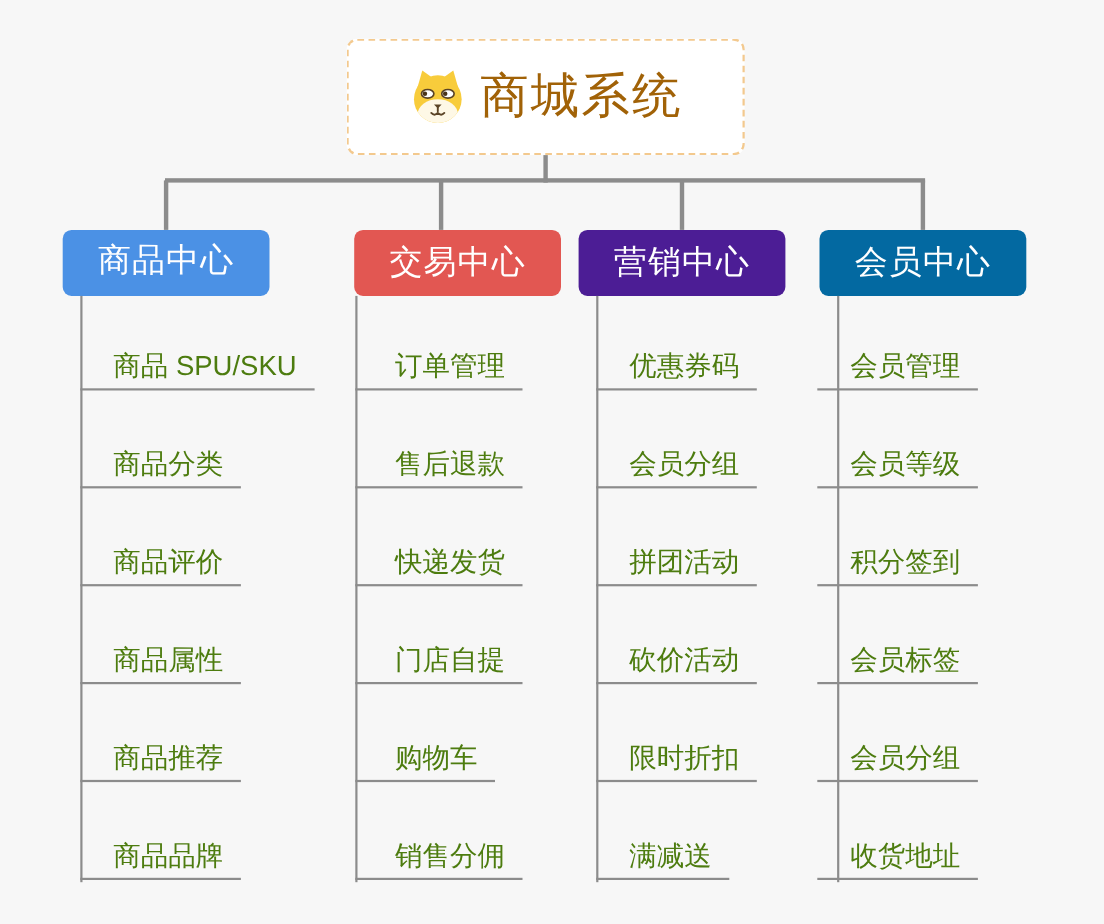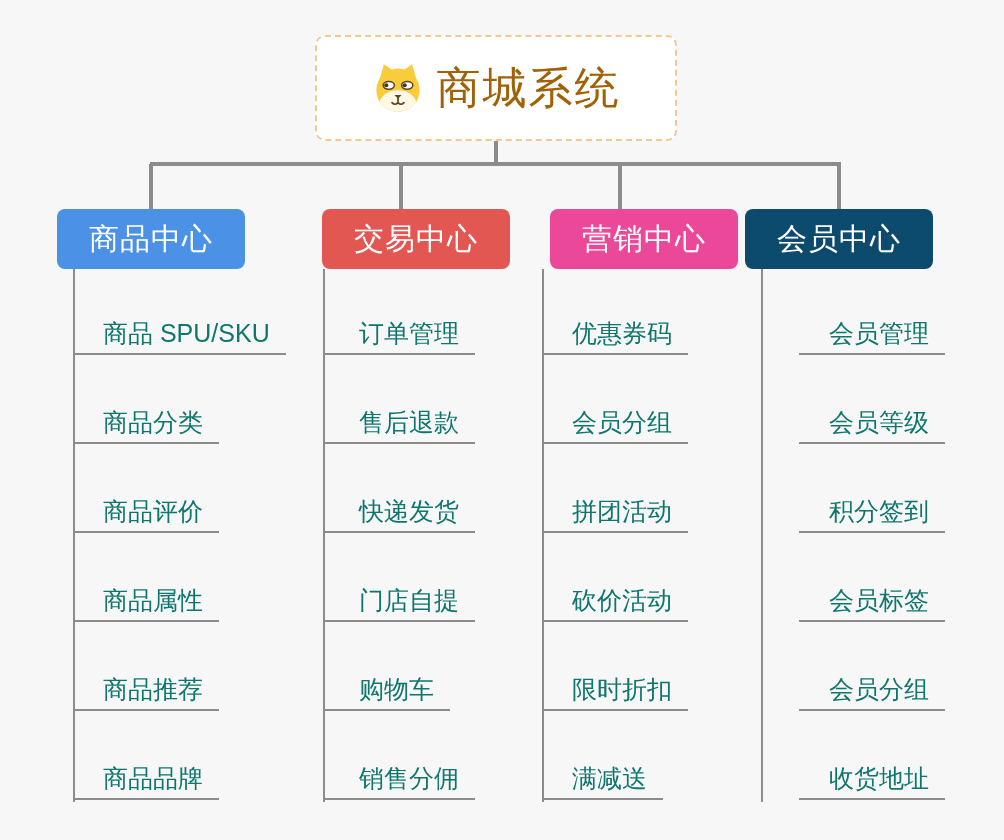--- a/index.html
+++ b/index.html
@@ -30,37 +30,37 @@
   .drop{top:164px;width:4px;height:45px;}
   .drop.d0{left:149px;} .drop.d1{left:399px;} .drop.d2{left:618px;} .drop.d3{left:837px;}
 
   
   .branch-node{
     position:absolute;top:209px;width:188px;height:60px;
     border-radius:8px;display:flex;align-items:center;justify-content:center;
     color:#FFFFFF;font-size:30px;line-height:1;white-space:nowrap;
     letter-spacing:1px;
   }
-  .c0 .branch-node{left:57px;} .c1 .branch-node{left:307px;}
+  .c0 .branch-node{left:57px;font-family:Liberation Mono, monospace;} .c1 .branch-node{left:307px;}
   .c2 .branch-node{left:526px;} .c3 .branch-node{left:745px;}
 
   
   .leaf-spine{position:absolute;top:269px;width:2px;height:533px;background:#8C8C8C;}
   .c0 .leaf-spine{left:73px;} .c1 .leaf-spine{left:323px;}
   .c2 .leaf-spine{left:542px;} .c3 .leaf-spine{left:761px;}
 
   
   .leaf{
     position:absolute;
-    font-size:25px;line-height:1;color:#0f766e;white-space:nowrap;
+    font-size:25px;line-height:1;color:#4d7c0f;white-space:nowrap;
     padding:0 16px 7px 30px;
     border-bottom:2px solid #8C8C8C;
   }
   .c0 .leaf{left:73px;} .c1 .leaf{left:323px;padding-left:36px;}
-  .c2 .leaf{left:542px;} .c3 .leaf{left:799px;}
+  .c2 .leaf{left:542px;} .c3 .leaf{left:743px;}
   .r0{top:321px;} .r1{top:410px;} .r2{top:499px;}
   .r3{top:588px;} .r4{top:677px;} .r5{top:766px;}
 </style>
 </head>
 <body>
 
 <div class="canvas">
 
   <div class="root-node">
     <svg width="52" height="52" viewBox="0 0 48 48" aria-hidden="true">
@@ -106,32 +106,32 @@
     <div class="leaf-spine"></div>
     <div class="leaf r0">订单管理</div>
     <div class="leaf r1">售后退款</div>
     <div class="leaf r2">快递发货</div>
     <div class="leaf r3">门店自提</div>
     <div class="leaf r4">购物车</div>
     <div class="leaf r5">销售分佣</div>
   </div>
 
   <div class="branch c2">
-    <div class="branch-node" style="background: #ec4899; margin-left: 24px;">营销中心</div>
+    <div class="branch-node" style="background: #4c1d95;">营销中心</div>
     <div class="leaf-spine"></div>
     <div class="leaf r0">优惠券码</div>
     <div class="leaf r1">会员分组</div>
     <div class="leaf r2">拼团活动</div>
     <div class="leaf r3">砍价活动</div>
     <div class="leaf r4">限时折扣</div>
     <div class="leaf r5">满减送</div>
   </div>
 
   <div class="branch c3">
-    <div class="branch-node" style="background: #0c4a6e;">会员中心</div>
+    <div class="branch-node" style="background: #0369a1;">会员中心</div>
     <div class="leaf-spine"></div>
     <div class="leaf r0">会员管理</div>
     <div class="leaf r1">会员等级</div>
     <div class="leaf r2">积分签到</div>
     <div class="leaf r3">会员标签</div>
     <div class="leaf r4">会员分组</div>
     <div class="leaf r5">收货地址</div>
   </div>
 
 </div>

